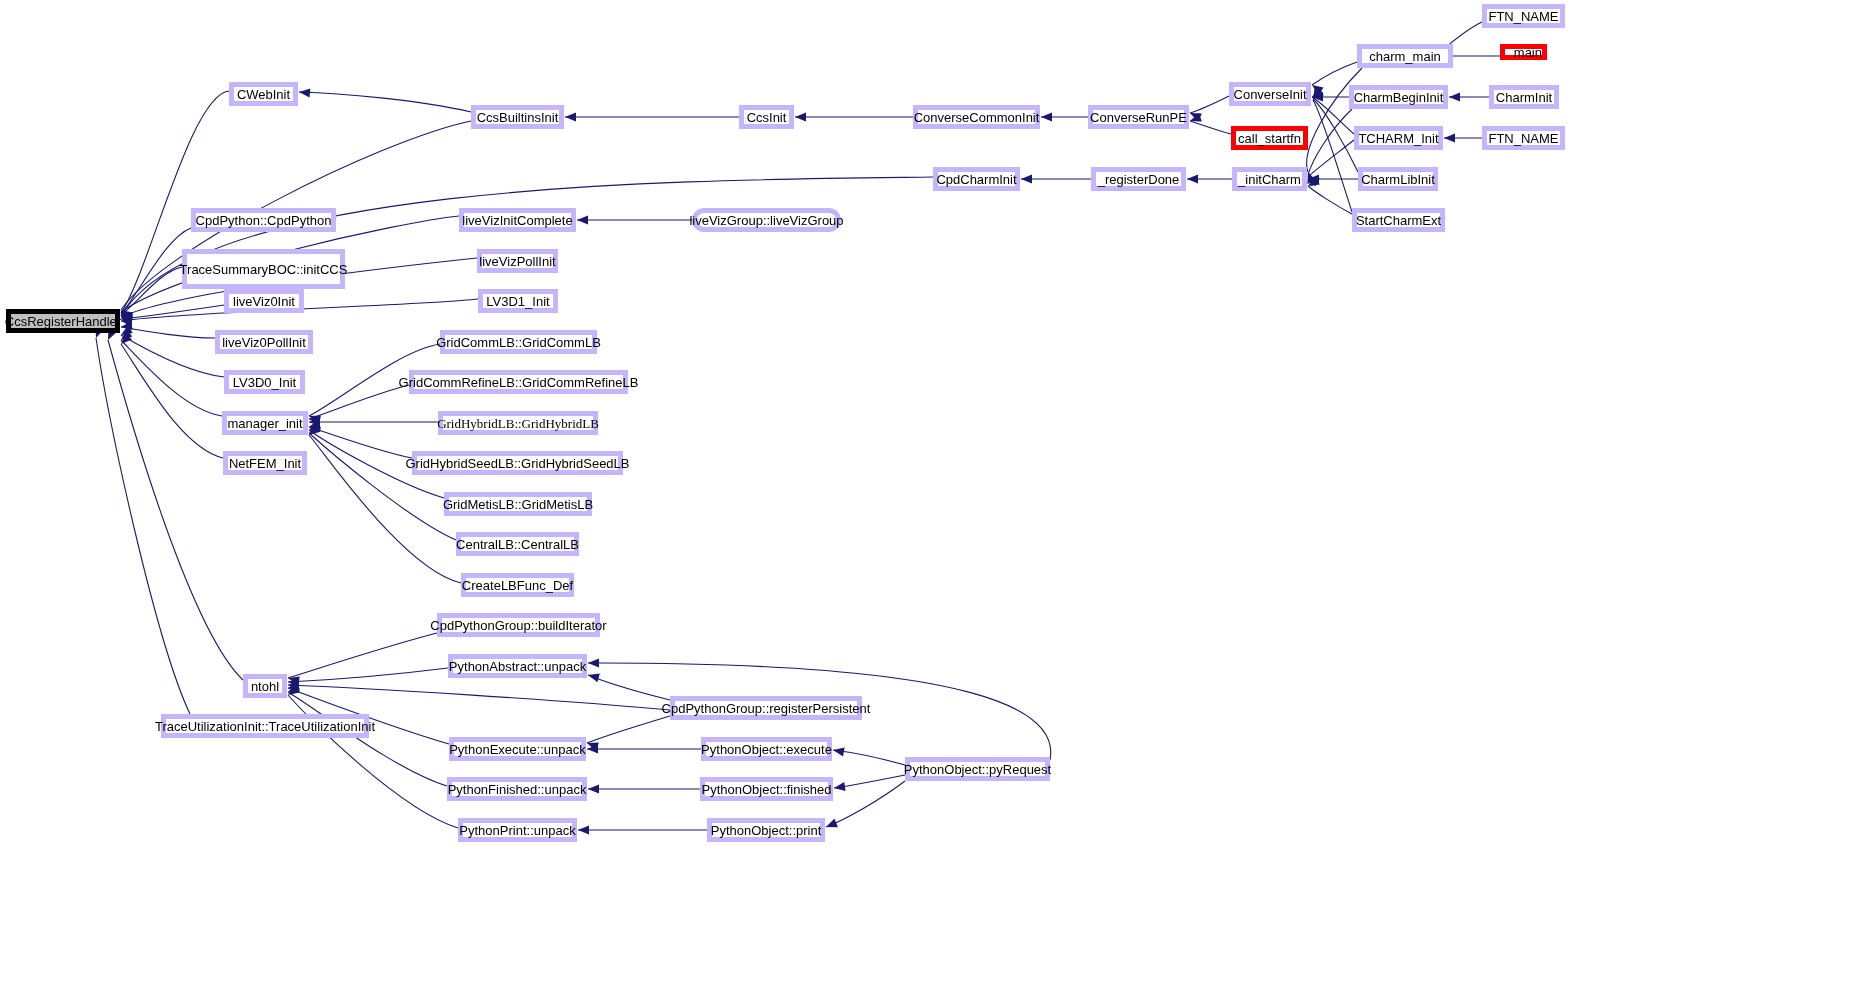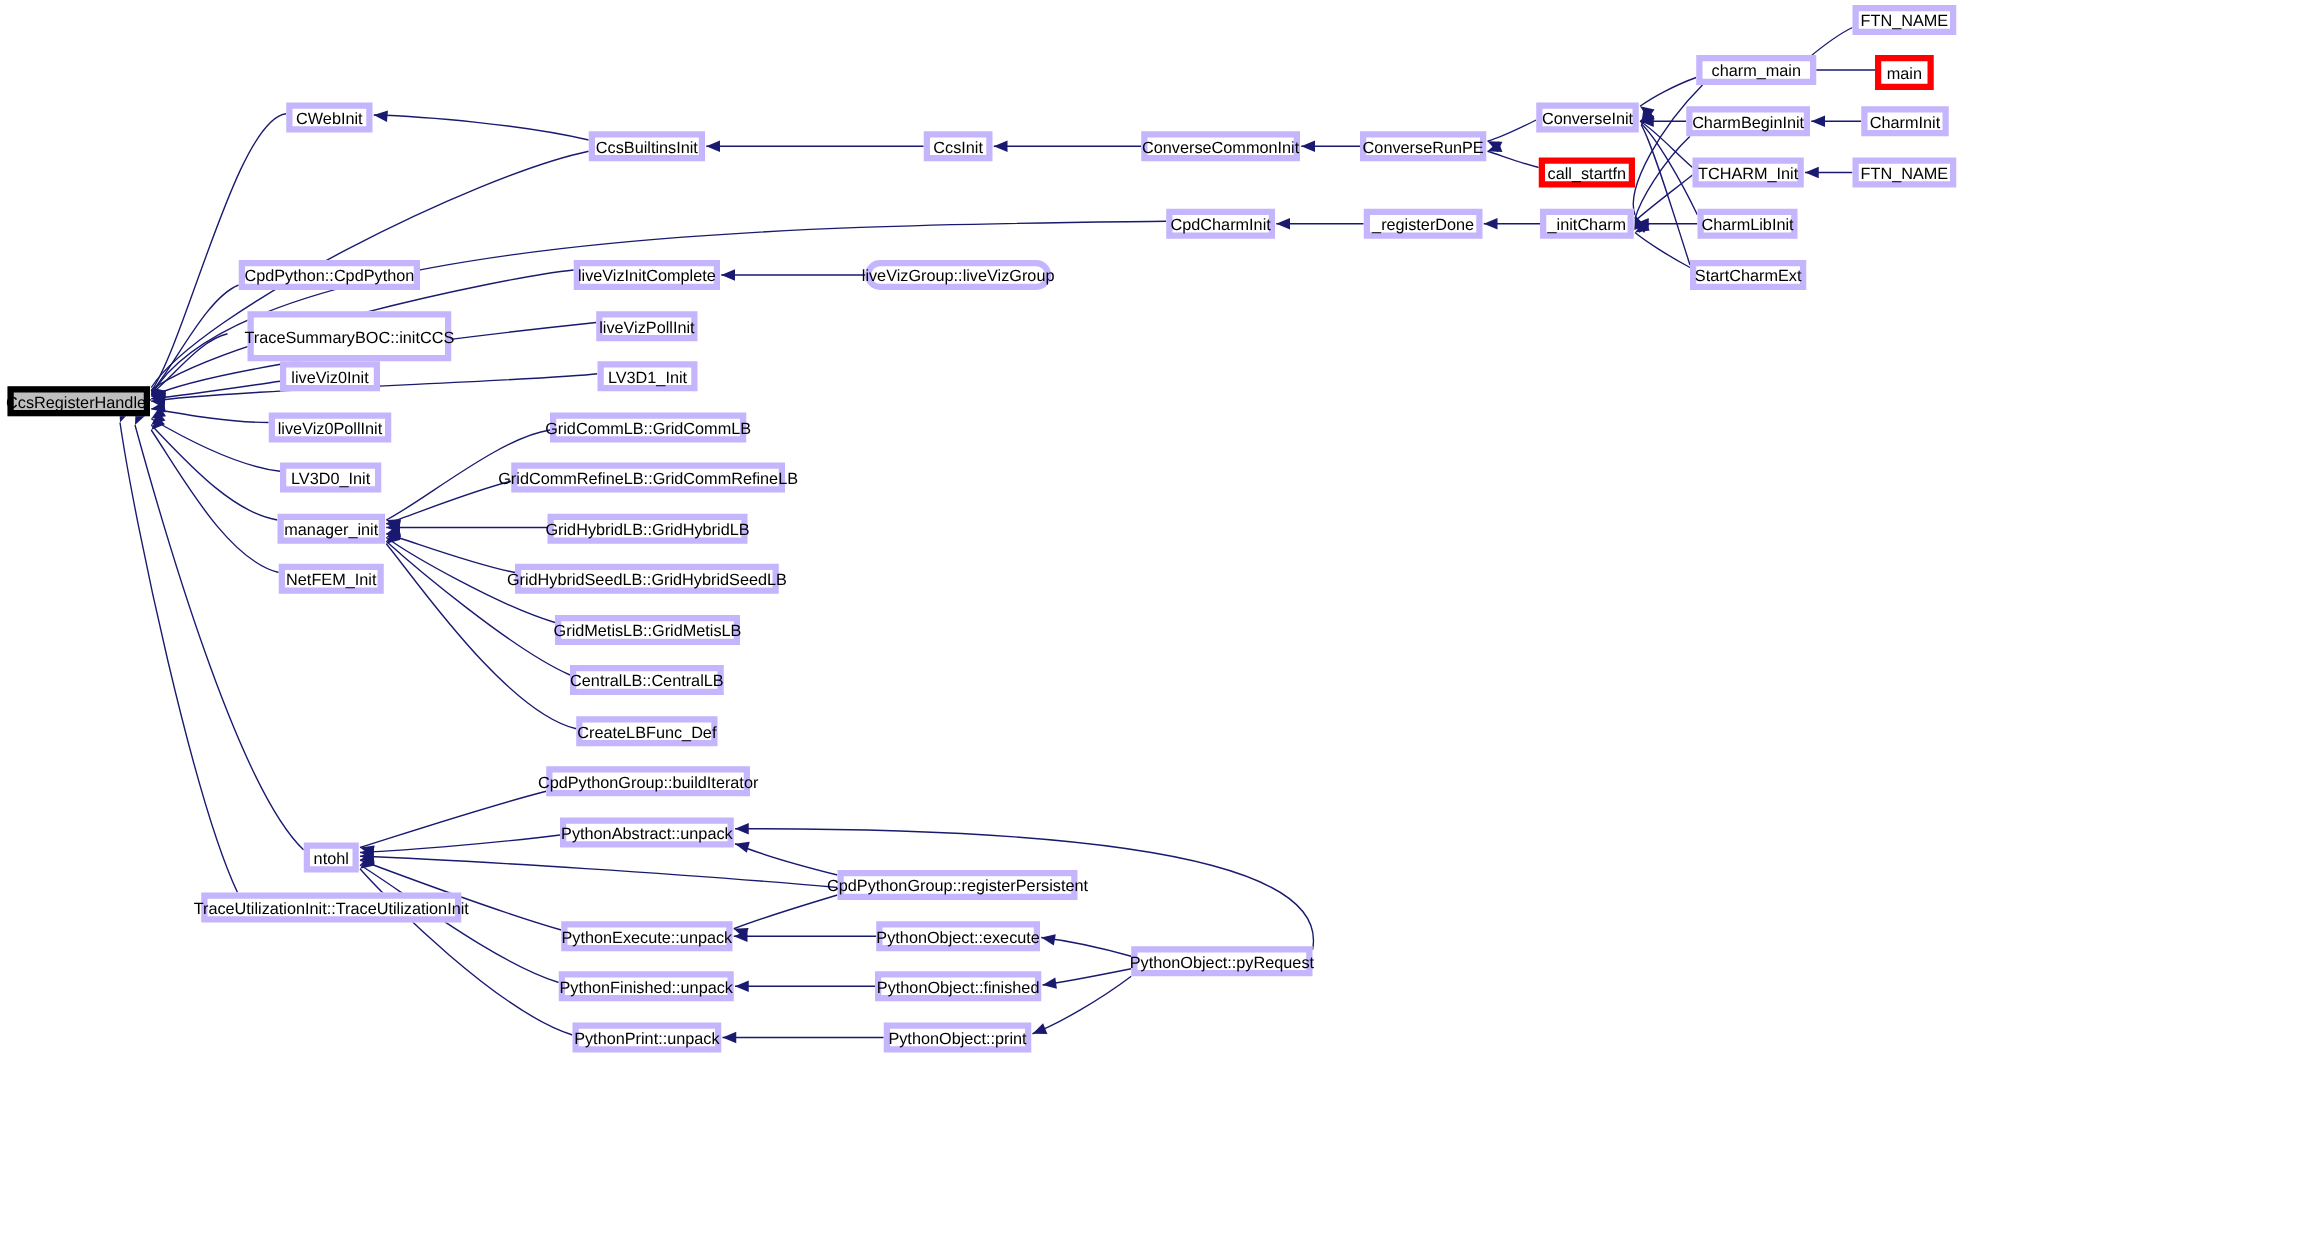--- a/index.html
+++ b/index.html
@@ -181,21 +181,21 @@
     </svg>
 <div class="node root" style="left: 6px; top: 309px; width: 114px; height: 24px;">
       <span class="lbl">CcsRegisterHandler</span>
     </div>
     <div class="node" style="left: 229px; top: 82px; width: 69px; height: 24px;">
       <span class="lbl">CWebInit</span>
     </div>
     <div class="node" style="left: 191px; top: 208px; width: 145px; height: 24px;">
       <span class="lbl">CpdPython::CpdPython</span>
     </div>
-    <div class="node" style="left: 182px; top: 249px; width: 163px; height: 40px; margin-left: 16px;">
+    <div class="node" style="left: 182px; top: 249px; width: 163px; height: 40px;">
       <span class="lbl">TraceSummaryBOC::initCCS</span>
     </div>
     <div class="node" style="left: 224px; top: 289px; width: 80px; height: 24px;">
       <span class="lbl">liveViz0Init</span>
     </div>
     <div class="node" style="left: 215px; top: 330px; width: 98px; height: 24px;">
       <span class="lbl">liveViz0PollInit</span>
     </div>
     <div class="node" style="left: 224px; top: 370px; width: 81px; height: 24px;">
       <span class="lbl">LV3D0_Init</span>
@@ -223,21 +223,21 @@
     </div>
     <div class="node" style="left: 478px; top: 289px; width: 80px; height: 24px;">
       <span class="lbl">LV3D1_Init</span>
     </div>
     <div class="node" style="left: 440px; top: 330px; width: 157px; height: 24px;">
       <span class="lbl">GridCommLB::GridCommLB</span>
     </div>
     <div class="node" style="left: 409px; top: 370px; width: 219px; height: 24px; align-items: center;">
       <span class="lbl">GridCommRefineLB::GridCommRefineLB</span>
     </div>
-    <div class="node" style="left: 438px; top: 411px; width: 160px; height: 24px;">
+    <div class="node" style="left: 438px; top: 411px; width: 160px; height: 24px; font-family: Liberation Serif, serif;">
       <span class="lbl">GridHybridLB::GridHybridLB</span>
     </div>
     <div class="node" style="left: 412px; top: 451px; width: 211px; height: 24px;">
       <span class="lbl">GridHybridSeedLB::GridHybridSeedLB</span>
     </div>
     <div class="node" style="left: 444px; top: 492px; width: 148px; height: 24px;">
       <span class="lbl">GridMetisLB::GridMetisLB</span>
     </div>
     <div class="node" style="left: 456px; top: 532px; width: 123px; height: 24px;">
       <span class="lbl">CentralLB::CentralLB</span>
@@ -313,21 +313,21 @@
     </div>
     <div class="node" style="left: 1358px; top: 167px; width: 80px; height: 24px;">
       <span class="lbl">CharmLibInit</span>
     </div>
     <div class="node" style="left: 1352px; top: 208px; width: 93px; height: 24px;">
       <span class="lbl">StartCharmExt</span>
     </div>
     <div class="node" style="left: 1482px; top: 4px; width: 83px; height: 24px;">
       <span class="lbl">FTN_NAME</span>
     </div>
-    <div class="node highlight" style="left: 1500px; top: 44px; width: 47px; height: 28px;">
+    <div class="node highlight" style="left: 1500px; top: 44px; width: 47px; height: 16px; justify-content: flex-end;">
       <span class="lbl">main</span>
     </div>
     <div class="node" style="left: 1489px; top: 85px; width: 70px; height: 24px;">
       <span class="lbl">CharmInit</span>
     </div>
     <div class="node" style="left: 1482px; top: 126px; width: 83px; height: 24px;">
       <span class="lbl">FTN_NAME</span>
     </div>
   </div>
 

